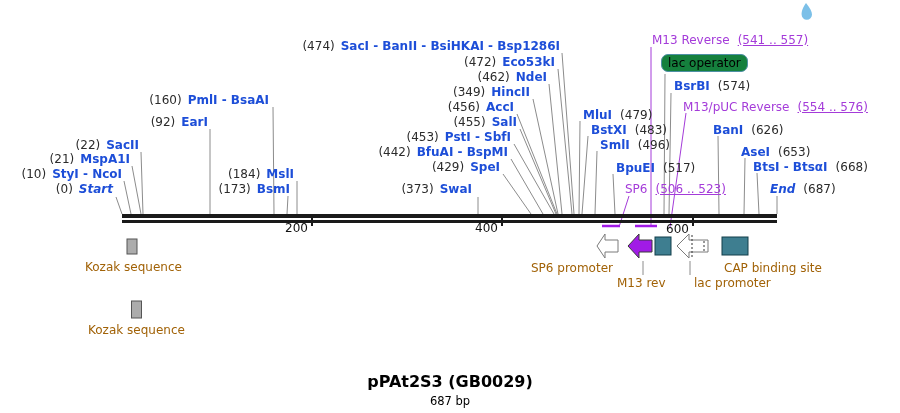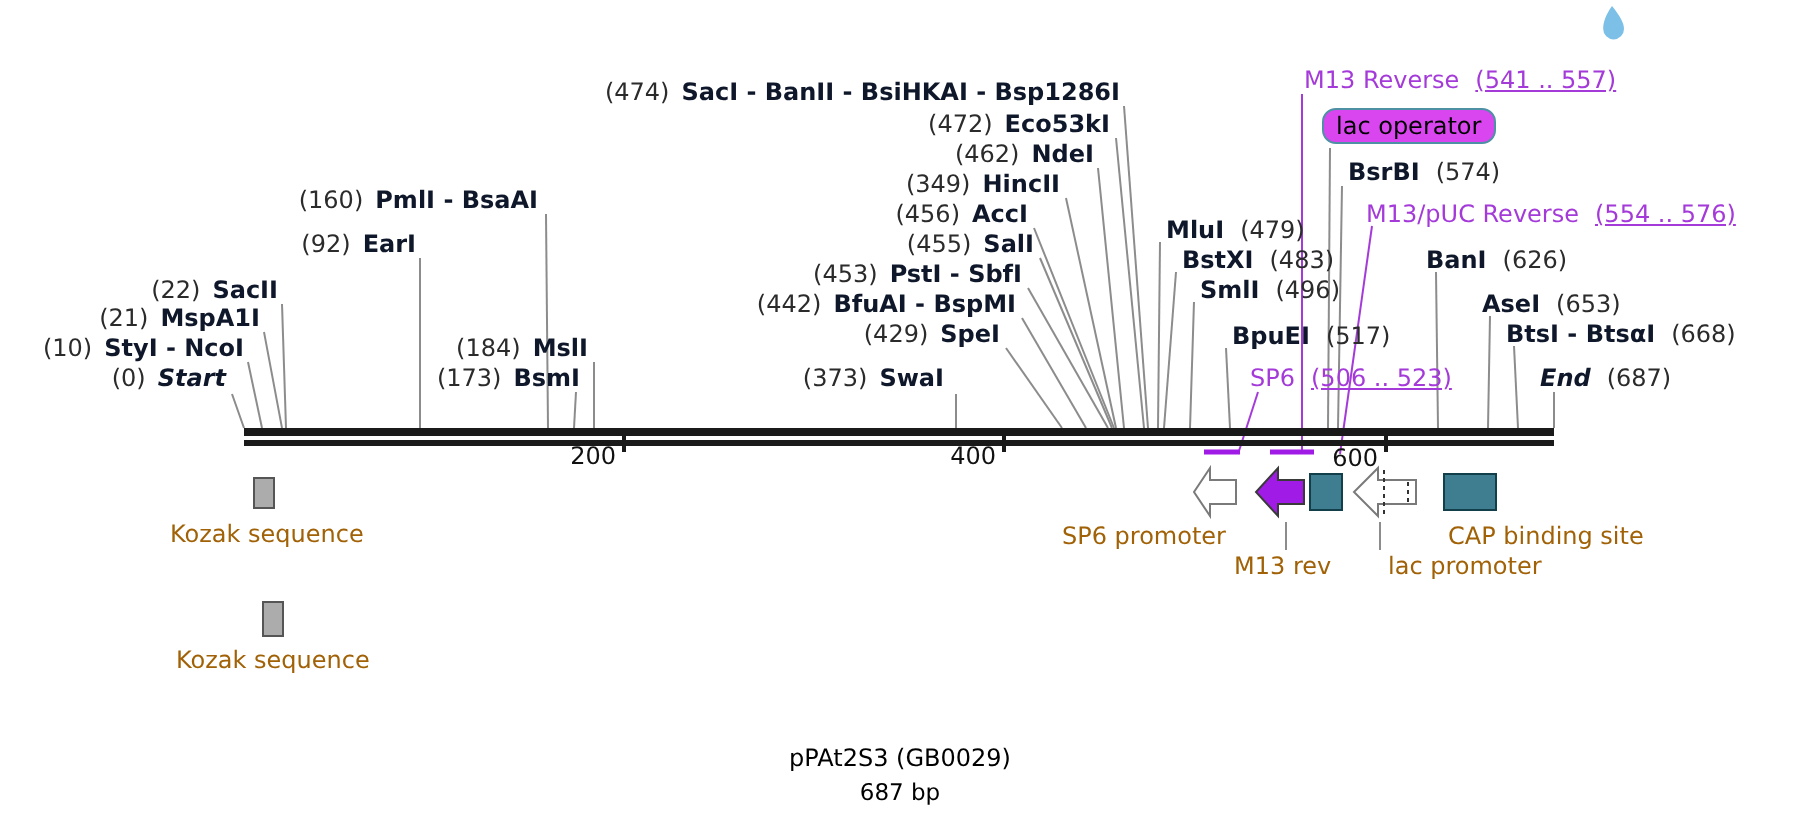--- a/index.html
+++ b/index.html
@@ -1,31 +1,31 @@
 <!DOCTYPE html>
 <html><head>
 <meta charset="utf-8">
 <style>
   html,body{margin:0;padding:0;background:#fff;}
   #stage{position:relative;width:900px;height:413px;background:#ffffff;overflow:hidden;
          font-family:"DejaVu Sans", sans-serif;}
   .overlay{position:absolute;left:0;top:0;}
   .lbl{position:absolute;white-space:nowrap;font-size:12px;line-height:13px;color:#2b2b2b;}
-  .lbl .nm{font-weight:bold;color:#0f172a;}
+  .lbl .nm{font-weight:bold;color:#1d4ed8;}
   .siteL .nm{margin-left:6px;}
   .siteR .ps{margin-left:8px;}
   .it{font-style:italic;}
   .purple{color:#A43BD9;font-size:12px;}
   .purple .rng{margin-left:8px;text-decoration:underline;}
   .flabel{position:absolute;white-space:nowrap;font-size:12px;line-height:13px;color:#a16207;}
   .rlbl{position:absolute;white-space:nowrap;font-size:12px;line-height:12px;color:#111;}
-  .lacop{position:absolute;font-size:12px;line-height:14px;color:#000;background:#d946ef;
+  .lacop{position:absolute;font-size:12px;line-height:14px;color:#000;background:#15803d;
          border:1px solid #4E90A4;border-radius:7px;padding:1px 6px;}
   .titleblock{position:absolute;left:0;top:372px;width:900px;text-align:center;}
-  .ttl{font-size:12px;font-weight:normal;color:#000;}
+  .ttl{font-size:16px;font-weight:bold;color:#000;}
   .bp{font-size:11.5px;color:#000;margin-top:3px;}
   .wm{position:absolute;right:26px;top:5px;display:flex;align-items:center;gap:4px;}
   .wm .cb{font-size:7.5px;color:#c6cbd0;}
   .wm .bn{font-size:11px;color:#8d959c;font-weight:bold;letter-spacing:.2px;}
 </style>
 </head>
 <body>
 
 <div id="stage">
 

